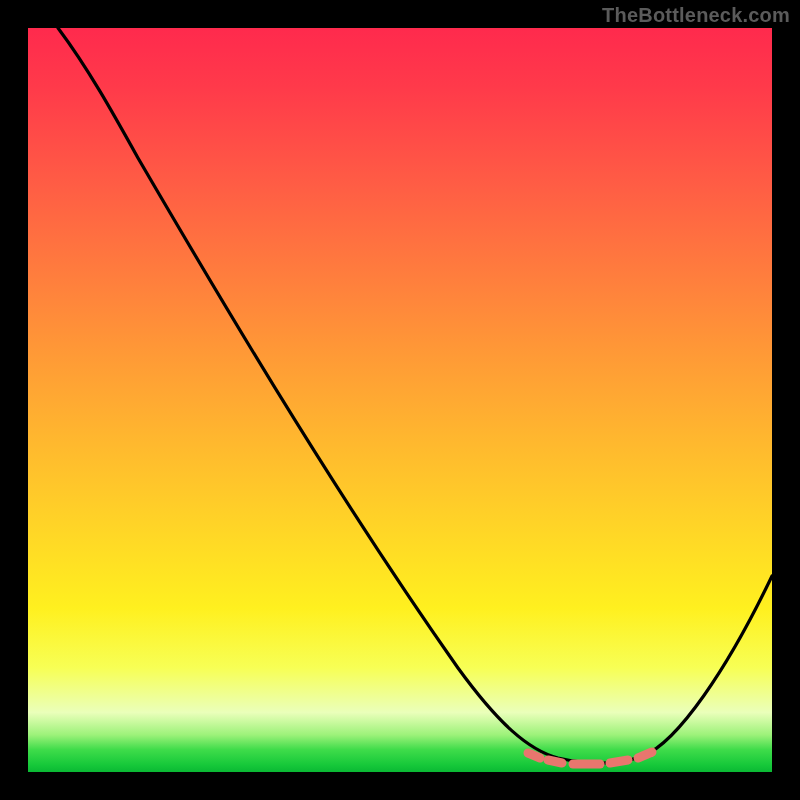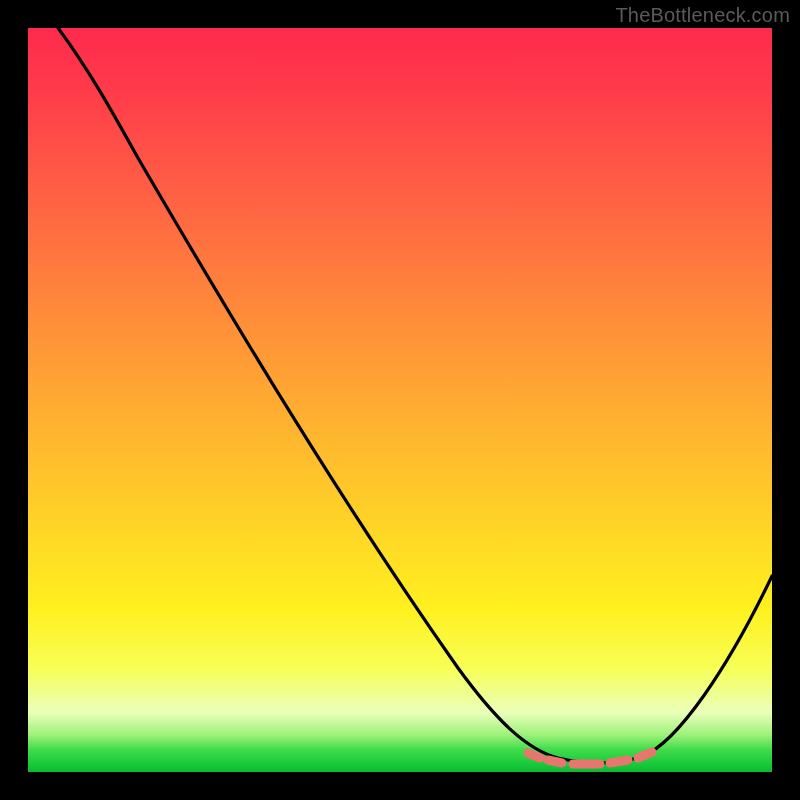--- a/index.html
+++ b/index.html
@@ -15,21 +15,21 @@
     position: relative;
     width: 800px;
     height: 800px;
     background: #000;
   }
   .watermark {
     position: absolute;
     top: 4px;
     right: 10px;
     font-size: 20px;
-    font-weight: 400;
+    font-weight: 700;
     color: #5b5b5b;
     letter-spacing: 0.2px;
     z-index: 10;
   }
   .plot-area {
     position: absolute;
     left: 28px;
     top: 28px;
     width: 744px;
     height: 744px;

